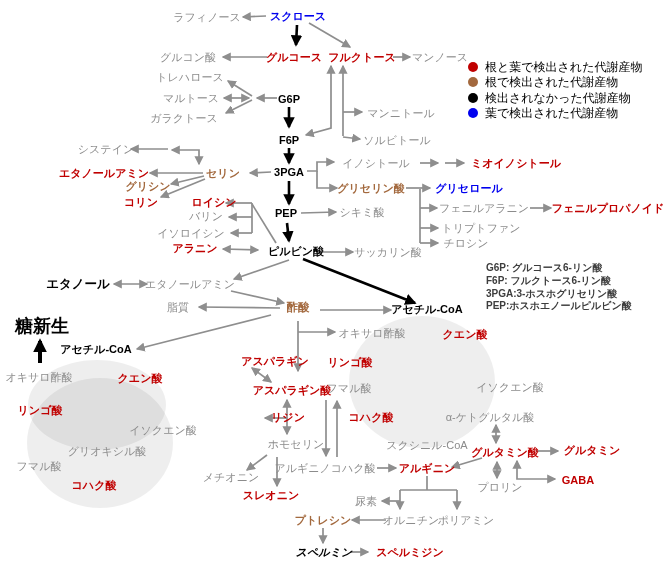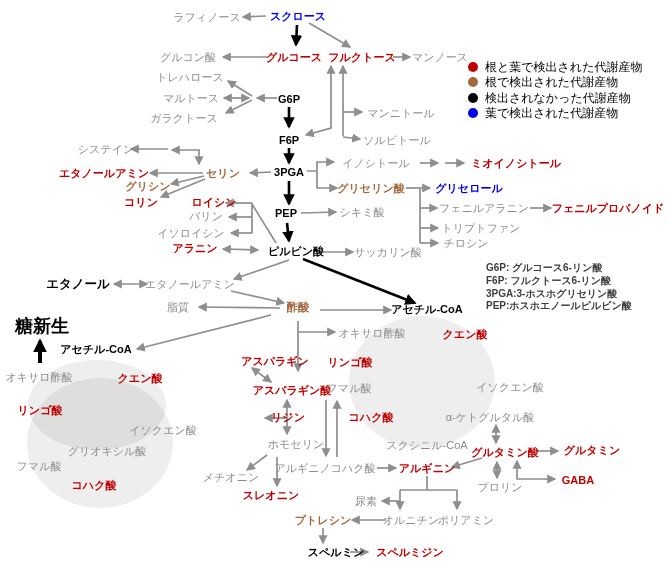--- a/index.html
+++ b/index.html
@@ -190,21 +190,21 @@
       <div class="node c-gray" style="left: 325px; top: 468px;">アルギニノコハク酸</div>
       <div class="node c-red" style="left: 427px; top: 468px;">アルギニン</div>
       <div class="node c-red" style="left: 505px; top: 452px;">グルタミン酸</div>
       <div class="node c-red" style="left: 592px; top: 450px;">グルタミン</div>
       <div class="node c-red" style="left: 578px; top: 480px;">GABA</div>
       <div class="node c-gray" style="left: 500px; top: 487px;">プロリン</div>
       <div class="node c-gray" style="left: 366px; top: 501px;">尿素</div>
       <div class="node c-gray" style="left: 411px; top: 520px;">オルニチン</div>
       <div class="node c-gray" style="left: 466px; top: 520px;">ポリアミン</div>
       <div class="node c-brown" style="left: 323px; top: 520px;">プトレシン</div>
-      <div class="node c-black" style="left: 336px; top: 552px;">スペルミン</div>
+      <div class="node c-black" style="left: 324px; top: 552px; font-style: italic;">スペルミン</div>
       <div class="node c-red" style="left: 410px; top: 552px;">スペルミジン</div>
     </div>
 
   <div id="legend">
       <div class="lg-row">
         <span class="lg-dot" style="background: rgb(192, 0, 0);"></span>
         <span class="lg-label">根と葉で検出された代謝産物</span>
       </div>
       <div class="lg-row">
         <span class="lg-dot" style="background: rgb(163, 105, 62);"></span>

